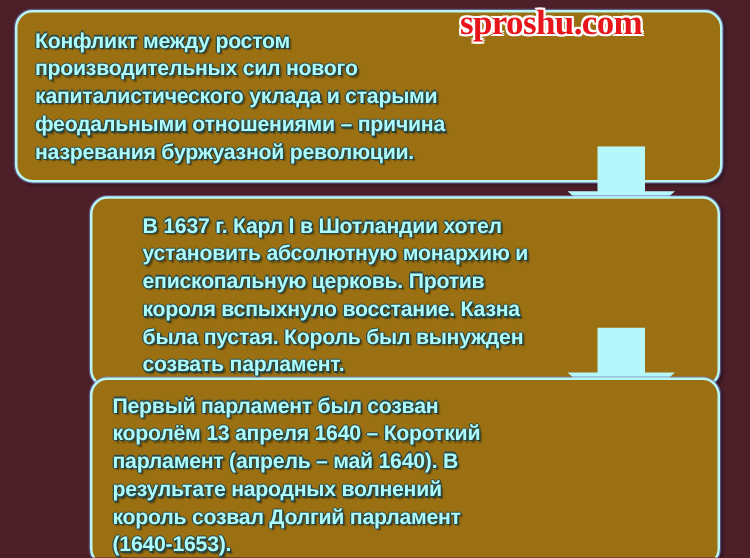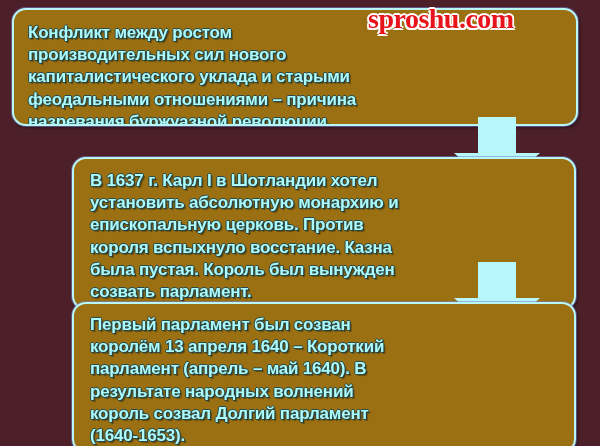--- a/index.html
+++ b/index.html
@@ -51,32 +51,33 @@
        2px 2px 1px rgba(0,0,0,0.35);
     white-space: pre-line;
     display: block;
   }
 
   
   #box-conflict {
     left: 12px;
     top: 8px;
     width: 566px;
-    height: 118px;
+    height: 138px;
   }
   #box-conflict .box-text {
     padding: 12px 14px 0 14px;
   }
 
   
   #box-charles {
     left: 72px;
     top: 157px;
     width: 504px;
     height: 153px;
+    padding-left: 24px;
   }
   #box-charles .box-text {
     padding: 11px 16px 0 16px;
   }
 
   
   #box-parliament {
     left: 72px;
     top: 302px;
     width: 504px;

